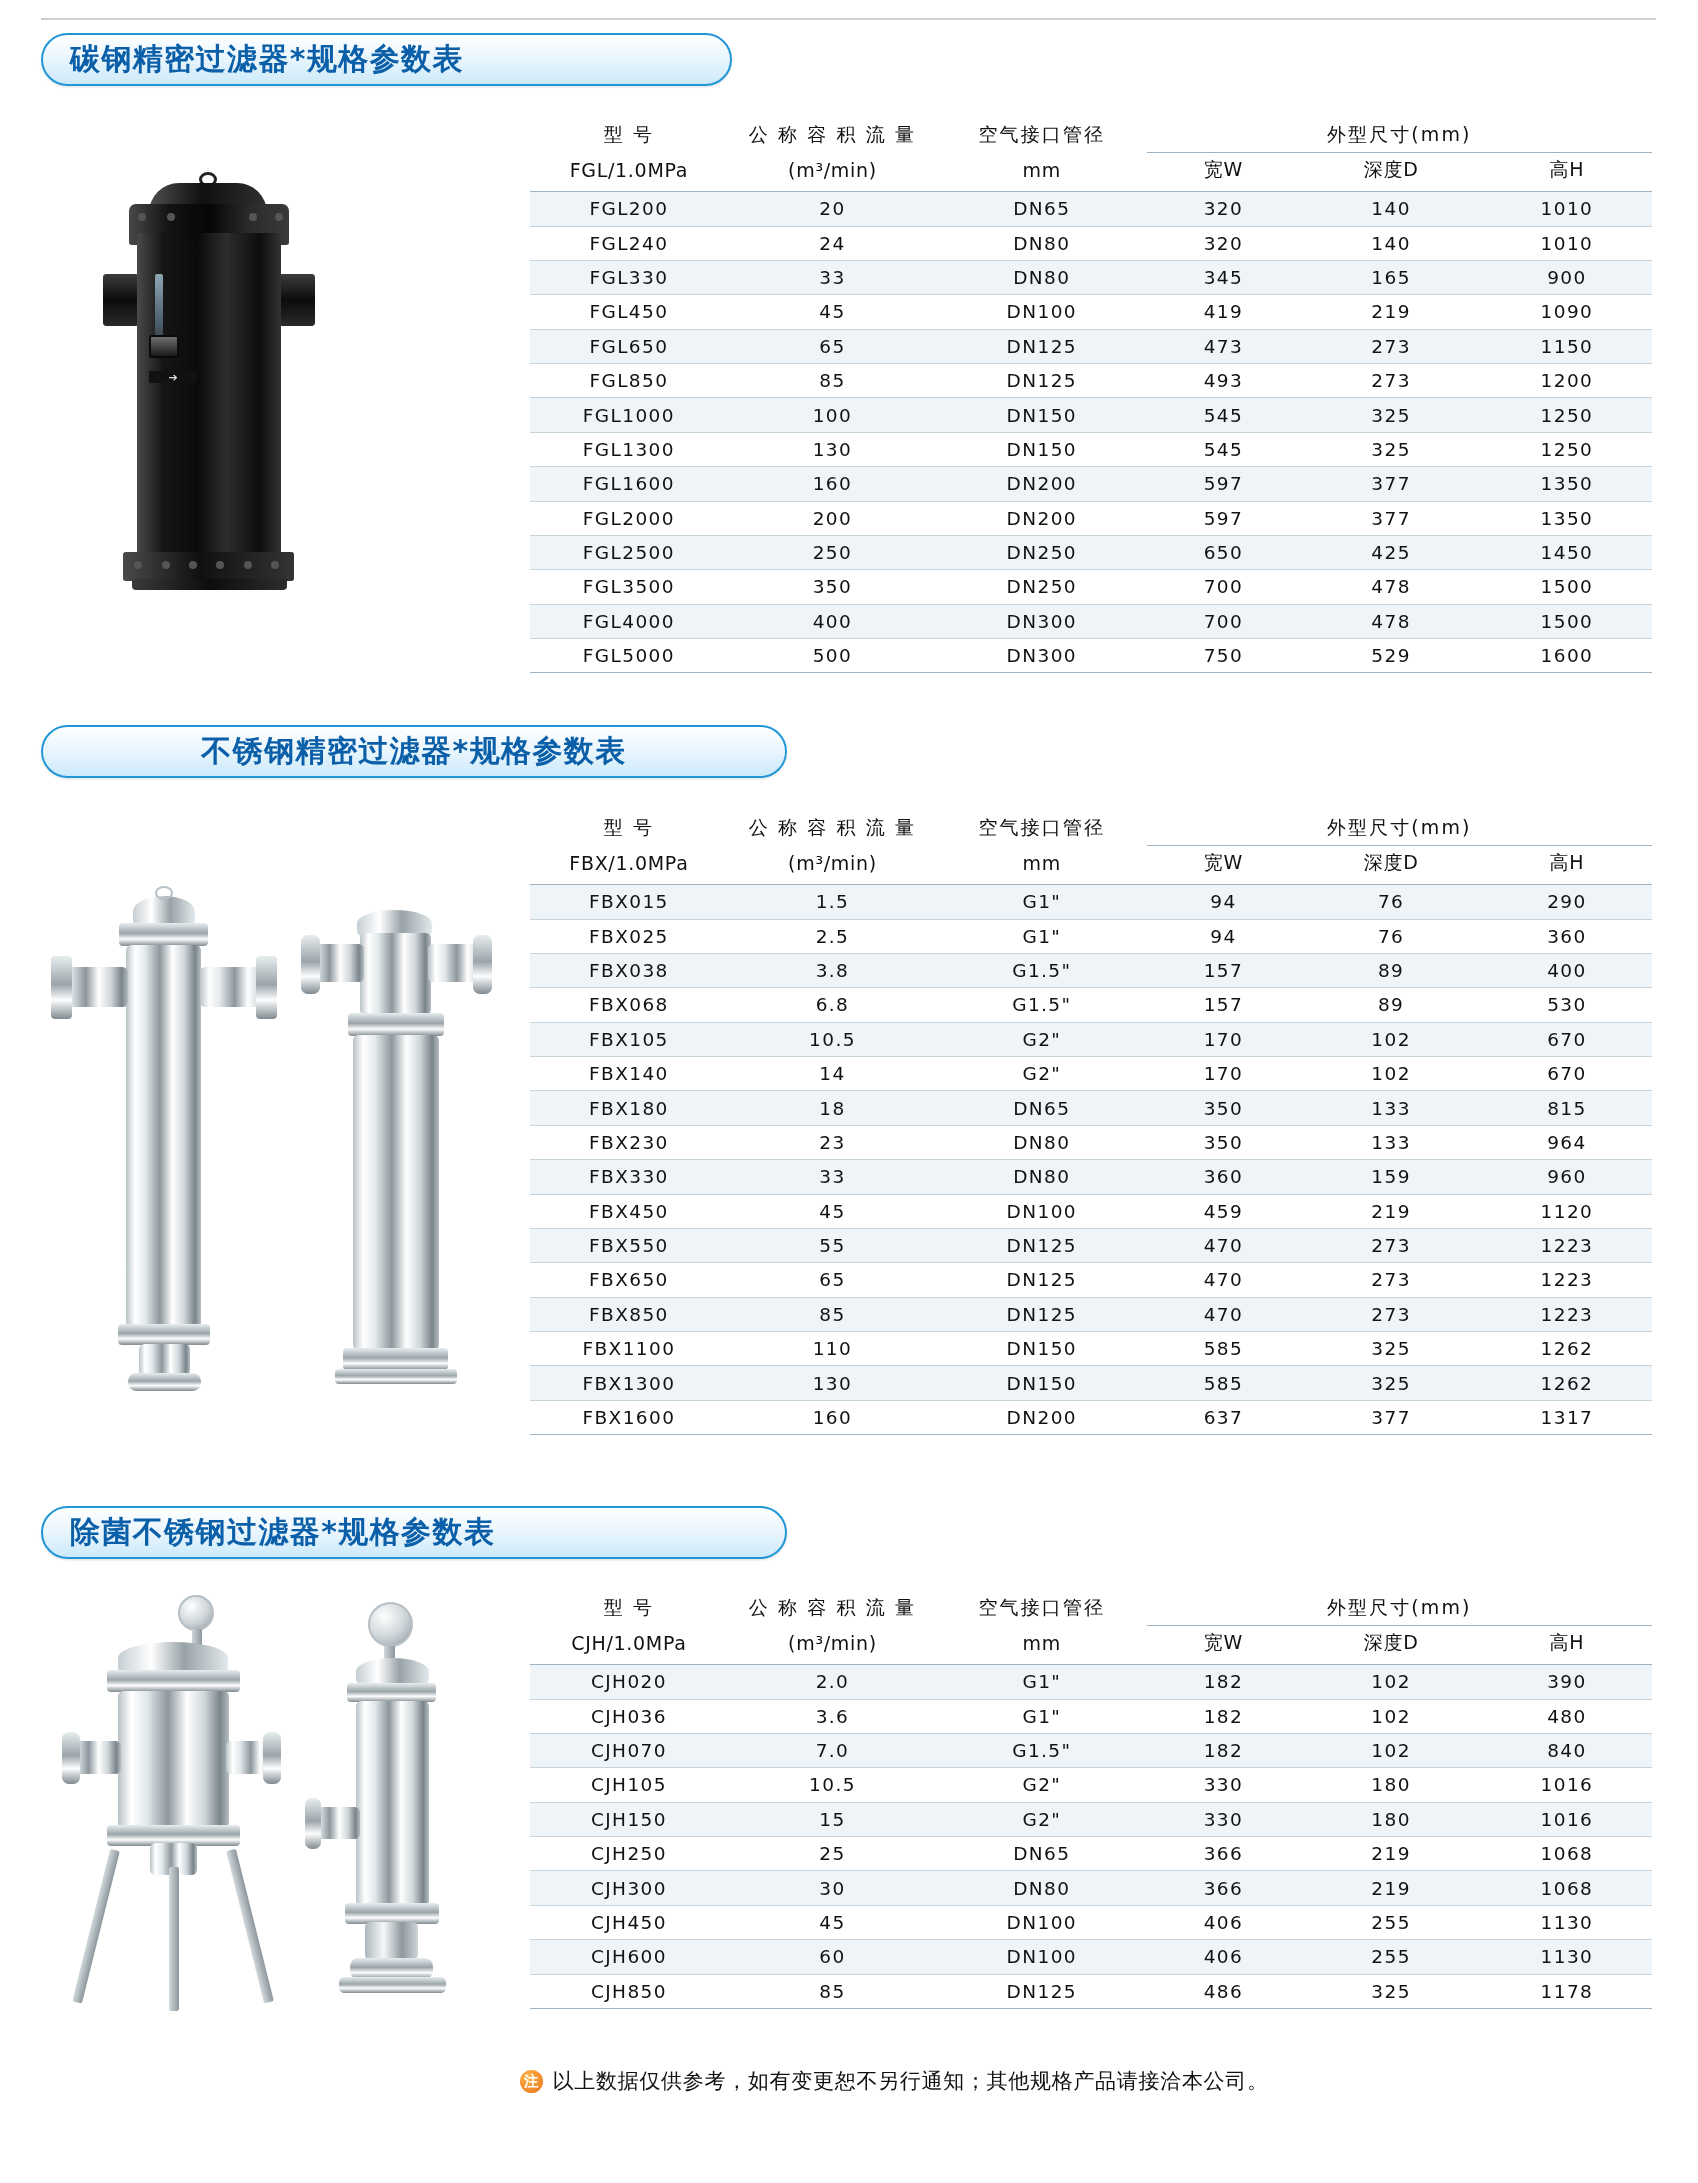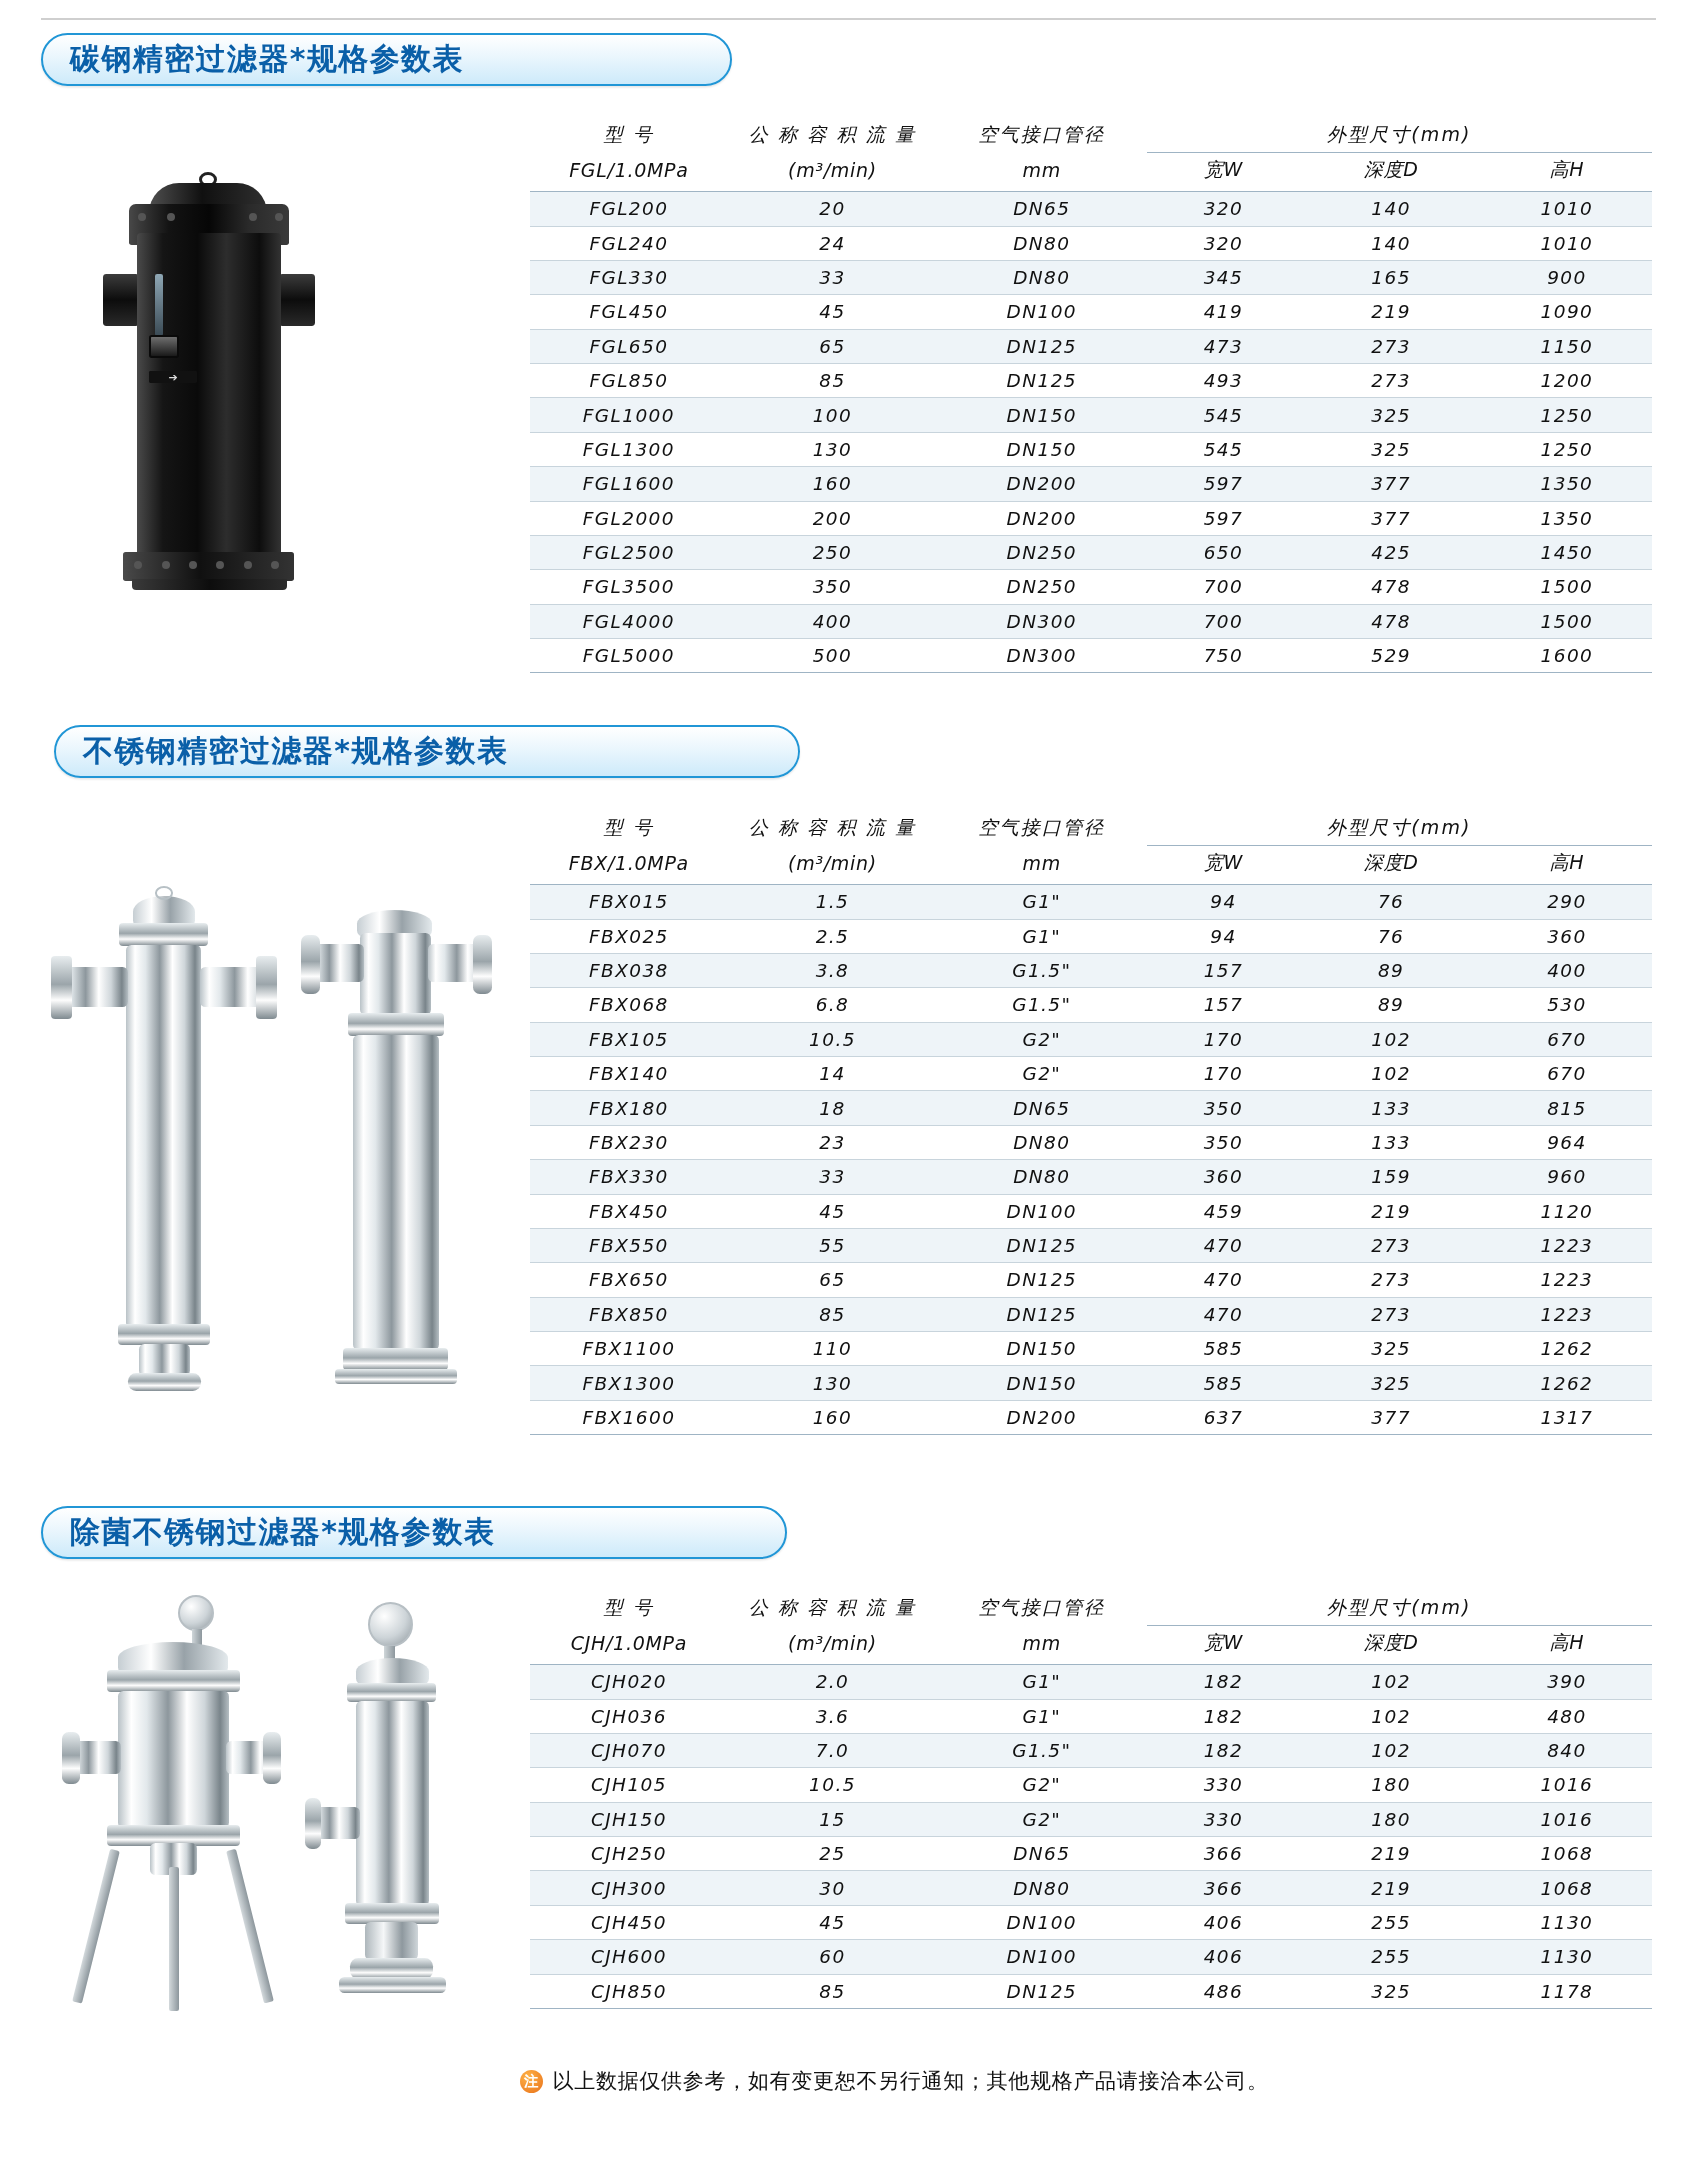--- a/index.html
+++ b/index.html
@@ -45,21 +45,20 @@
     color: #0a5fa8;
     letter-spacing: 1.4px;
     white-space: nowrap;
   }
 
   
   .spec-table {
     position: absolute;
     border-collapse: collapse;
     font-family: "DejaVu Sans", sans-serif;
-    font-style: italic;
   }
   .spec-table td, .spec-table th {
     font-weight: normal;
     text-align: center;
     white-space: nowrap;
   }
 
   .hdr-top td {
     font-size: 19px;
     color: #111;
@@ -378,21 +377,21 @@
           <td>FGL5000</td>
           <td>500</td>
           <td>DN300</td>
           <td>750</td>
           <td>529</td>
           <td>1600</td>
         </tr>
     </tbody>
   </table>
 
-  <div class="pill" style="left:54px; top:725px; width:746px;">
+  <div class="pill" style="left:41px; top:725px; width:746px;justify-content:center;">
     <span>不锈钢精密过滤器*规格参数表</span>
   </div>
 
   <div class="prod ss" style="left:51px; top:890px; width:226px; height:513px;">
     <div class="ss-cap" style="left:82px; top:5.5px; width:62px; height:31.5px;"></div>
     <div class="ss-leg" style="left:104px; top:-4.1px; width:18px; height:13.7px; border-radius:50%; border:2.7px solid #b7c0c5; background:none;"></div>
     <div class="ss-flange" style="left:68px; top:33px; width:89px; height:23px;"></div>
     <div class="ss-body" style="left:75px; top:55px; width:75px; height:383px;"></div>
     <div class="ss-body" style="left:0px; top:77px; width:77px; height:40px;"></div>
     <div class="ss-body" style="left:149px; top:77px; width:77px; height:40px;"></div>

